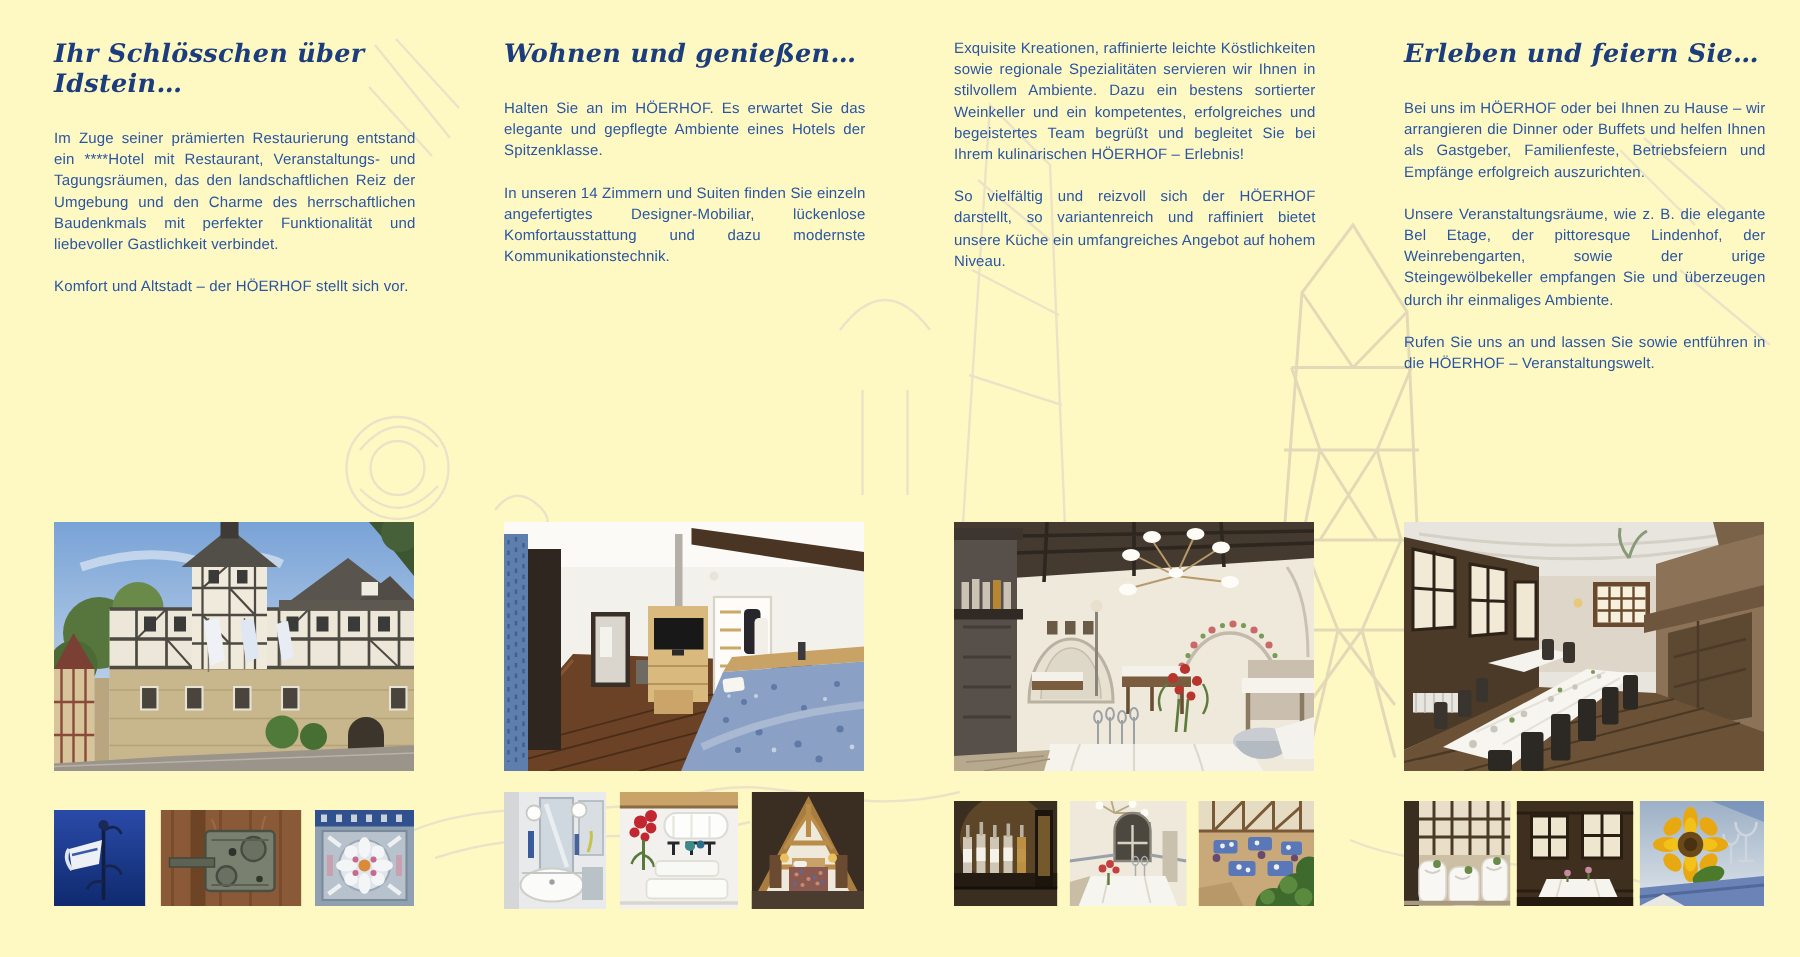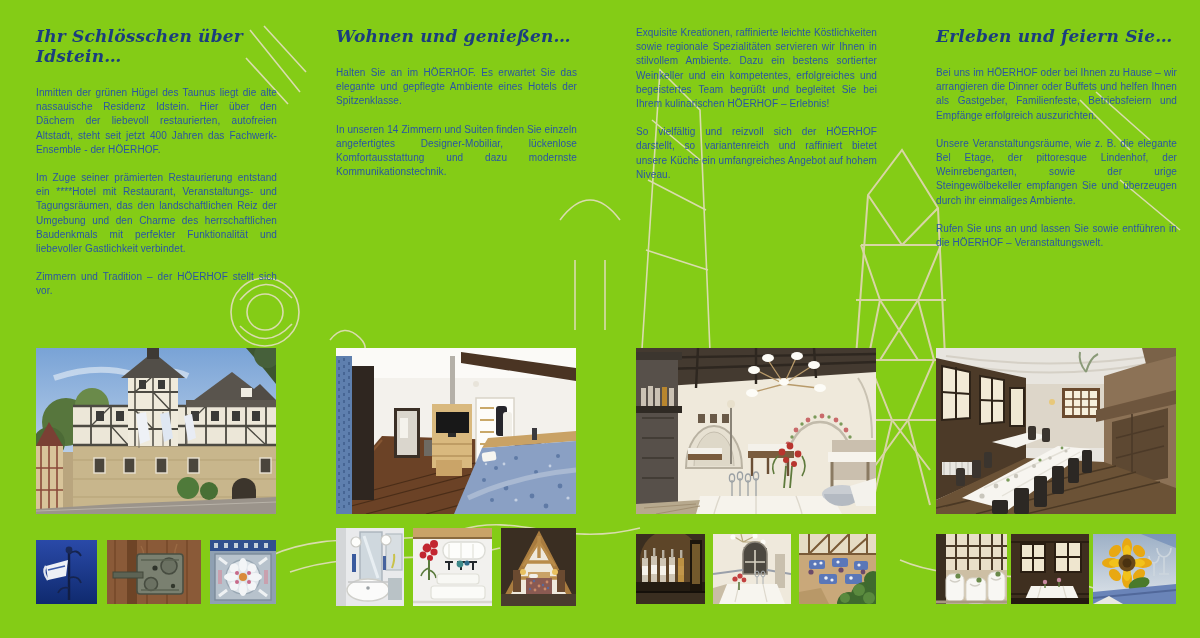--- a/index.html
+++ b/index.html
@@ -1,16 +1,16 @@
 <!DOCTYPE html>
 <html><head>
 <meta charset="utf-8">
 <style>
   html,body{margin:0;padding:0;background:#888;}
-  #page{position:relative;width:1200px;height:638px;background:#84cc16;overflow:hidden;
+  #page{position:relative;width:1200px;height:638px;background:#fef9c3;overflow:hidden;
         font-family:"Liberation Sans",sans-serif;}
   #watermark{position:absolute;left:0;top:0;width:1200px;height:638px;pointer-events:none;}
   .panels{position:absolute;left:0;top:0;width:1200px;height:638px;display:flex;}
   .panel{position:relative;width:300px;height:638px;flex:none;}
   .textblock{position:absolute;left:36px;top:26px;width:241px;}
   .heading{margin:0 0 20px 0;font-family:"DejaVu Serif",serif;font-style:italic;font-weight:600;
            font-size:17px;letter-spacing:.2px;color:#1b3d7e;}
   .body{margin:0 0 14px 0;font-size:10px;line-height:14.2px;letter-spacing:.1px;
         text-align:justify;color:#2a55a4;}
   .body:last-child{margin-bottom:0;}
@@ -47,23 +47,22 @@
       <path d="M868 195 L902 245 M938 208 L902 245 M880 300 L918 360 M918 300 L880 360 M892 420 L930 470 M908 420 L872 470"></path>
       <path d="M820 505 L845 505 M952 505 L985 505 M825 470 Q845 450 845 470"></path>
     </g>
   </svg>
 
   <div class="panels">
 
     <section class="panel">
       <div class="textblock">
         <h2 class="heading">Ihr Schlösschen über Idstein…</h2>
-        <p class="body">Inmitten der grünen Hügel des Taunus liegt die alte nassauische Residenz Idstein. Hier über den Dächern der liebevoll restaurierten, autofreien Altstadt, steht seit jetzt 400 Jahren das Fachwerk-Ensemble - der HÖERHOF.</p>
         <p class="body">Im Zuge seiner prämierten Restaurierung entstand ein ****Hotel mit Restaurant, Veranstaltungs- und Tagungsräumen, das den landschaftlichen Reiz der Umgebung und den Charme des herrschaftlichen Baudenkmals mit perfekter Funktionalität und liebevoller Gastlichkeit verbindet.</p>
-        <p class="body">Zimmern und Tradition – der HÖERHOF stellt sich vor.</p>
+        <p class="body">Komfort und Altstadt – der HÖERHOF stellt sich vor.</p>
       </div>
 
       <div class="photo">
         <svg viewBox="0 0 240 166" preserveAspectRatio="none">
           <defs>
               <linearGradient id="sky1" x1="0" y1="0" x2="0" y2="1">
             <stop offset="0" stop-color="#79a3d6"></stop>
                 <stop offset="1" stop-color="#dbe6f3"></stop>
               </linearGradient>
             </defs>

